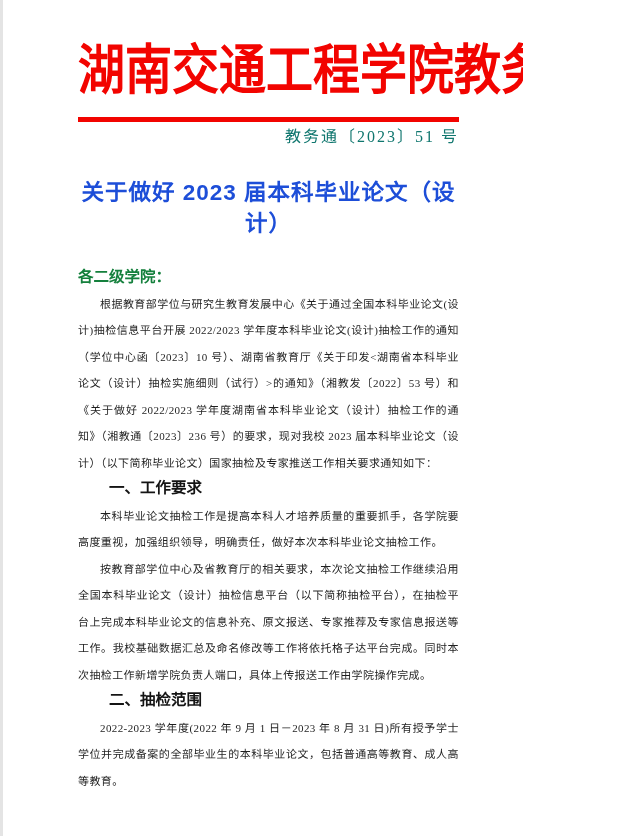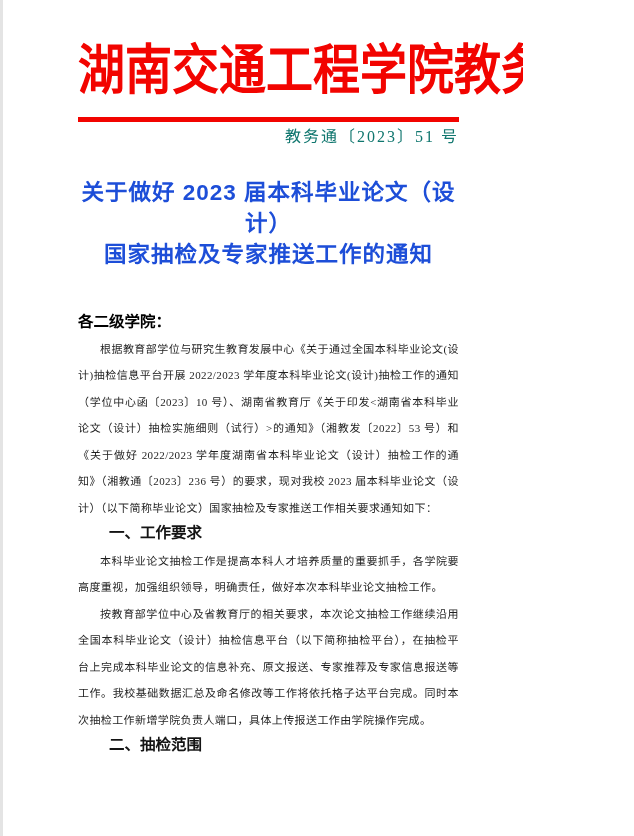--- a/index.html
+++ b/index.html
@@ -67,26 +67,26 @@
     text-align: center;
     font-family: "Liberation Sans", "DejaVu Sans", sans-serif;
     font-weight: bold;
     font-size: 22.5px;
     line-height: 31px;
     letter-spacing: 1px;
     color: #1d4ed8;
   }
   
   .salutation {
-    margin-top: 39px;
+    margin-top: 25px;
     font-family: Liberation Serif, serif;
     font-weight: bold;
     font-size: 15.5px;
     line-height: 26.5px;
-    color: #000000;
+    color: #15803d;
   }
   .body-para {
     font-size: 11px;
     line-height: 26.5px;
     letter-spacing: 0.4px;
     text-align: justify;
     text-indent: 2em;
     color: var(--text-dark);
   }
   .section-heading {
@@ -106,31 +106,31 @@
   <div class="content">
 
     <div class="letterhead">湖南交通工程学院教务处</div>
 
     <div class="red-rule"></div>
 
     <div class="doc-number">教务通〔2023〕51 号</div>
 
     <div class="notice-title">
       <div>关于做好 2023 届本科毕业论文（设计）</div>
-      <div>国家抽检及专家推送工作的通知</div>
     </div>
 
     <div class="salutation">各二级学院：</div>
 
     <div class="body-para">根据教育部学位与研究生教育发展中心《关于通过全国本科毕业论文(设计)抽检信息平台开展 2022/2023 学年度本科毕业论文(设计)抽检工作的通知（学位中心函〔2023〕10 号）、湖南省教育厅《关于印发&lt;湖南省本科毕业论文（设计）抽检实施细则（试行）&gt;的通知》（湘教发〔2022〕53 号）和《关于做好 2022/2023 学年度湖南省本科毕业论文（设计）抽检工作的通知》（湘教通〔2023〕236 号）的要求，现对我校 2023 届本科毕业论文（设计）（以下简称毕业论文）国家抽检及专家推送工作相关要求通知如下：</div>
 
     <div class="section-heading">一、工作要求</div>
 
     <div class="body-para">本科毕业论文抽检工作是提高本科人才培养质量的重要抓手，各学院要高度重视，加强组织领导，明确责任，做好本次本科毕业论文抽检工作。</div>
 
     <div class="body-para">按教育部学位中心及省教育厅的相关要求，本次论文抽检工作继续沿用全国本科毕业论文（设计）抽检信息平台（以下简称抽检平台），在抽检平台上完成本科毕业论文的信息补充、原文报送、专家推荐及专家信息报送等工作。我校基础数据汇总及命名修改等工作将依托格子达平台完成。同时本次抽检工作新增学院负责人端口，具体上传报送工作由学院操作完成。</div>
 
     <div class="section-heading">二、抽检范围</div>
 
+    <div class="body-para">2022-2023 学年度(2022 年 9 月 1 日－2023 年 8 月 31 日)所有授予学士学位并完成备案的全部毕业生的本科毕业论文，包括普通高等教育、成人高等教育。</div>
 
 
   </div>
 </div>
 
 </body></html>

